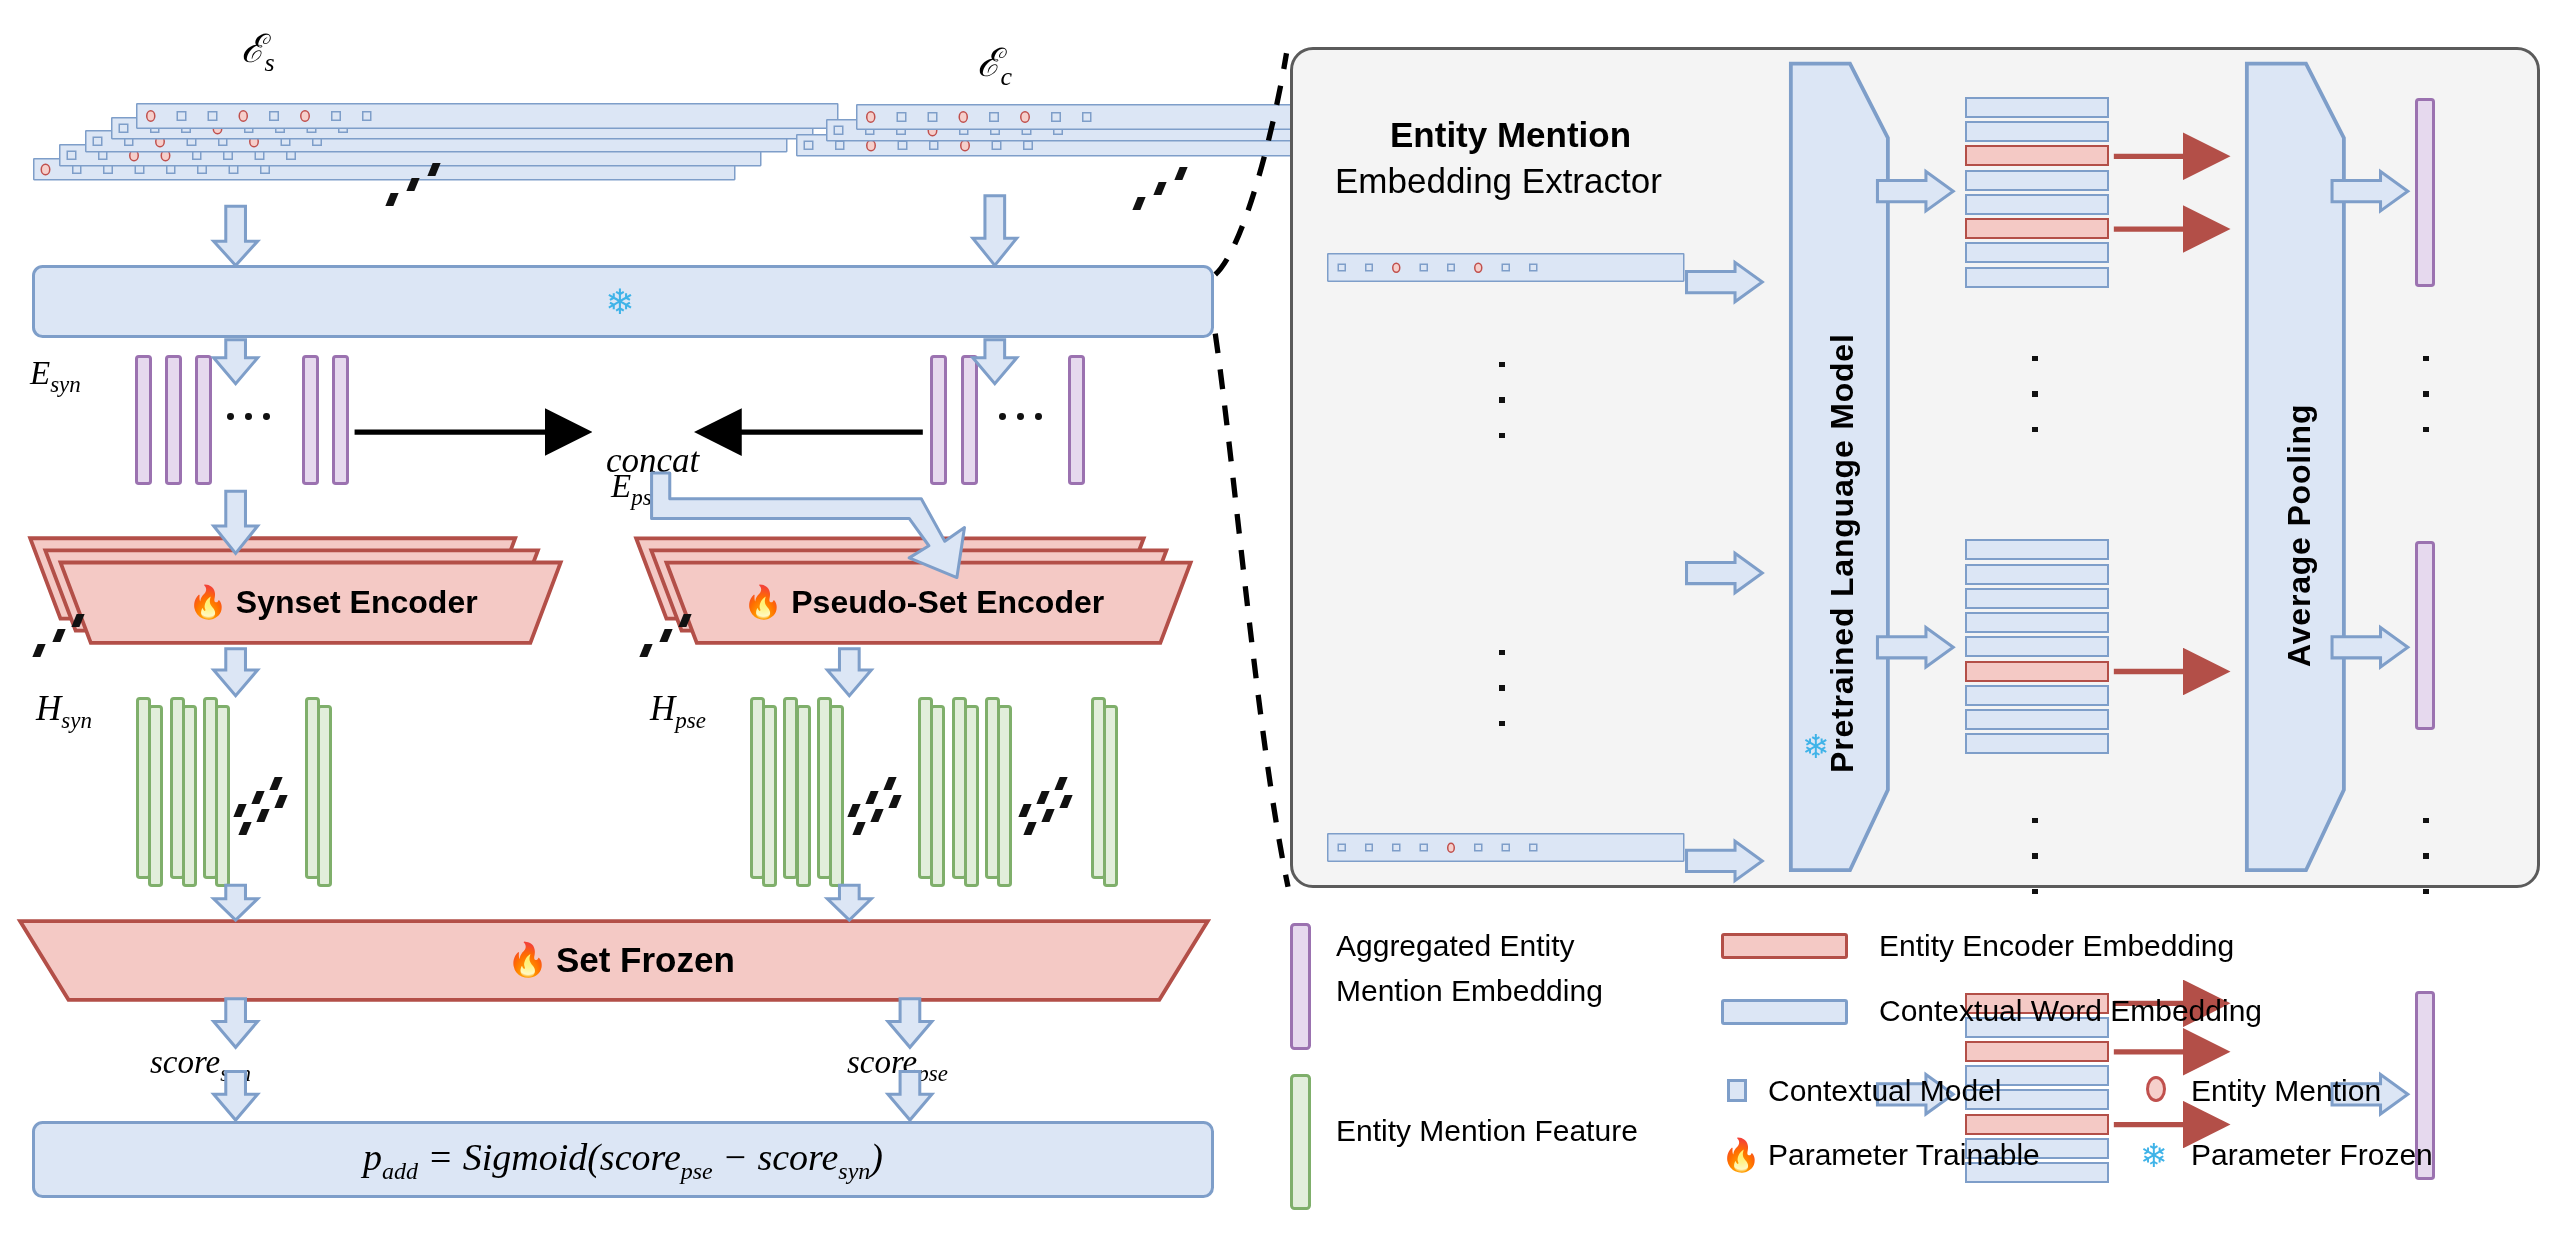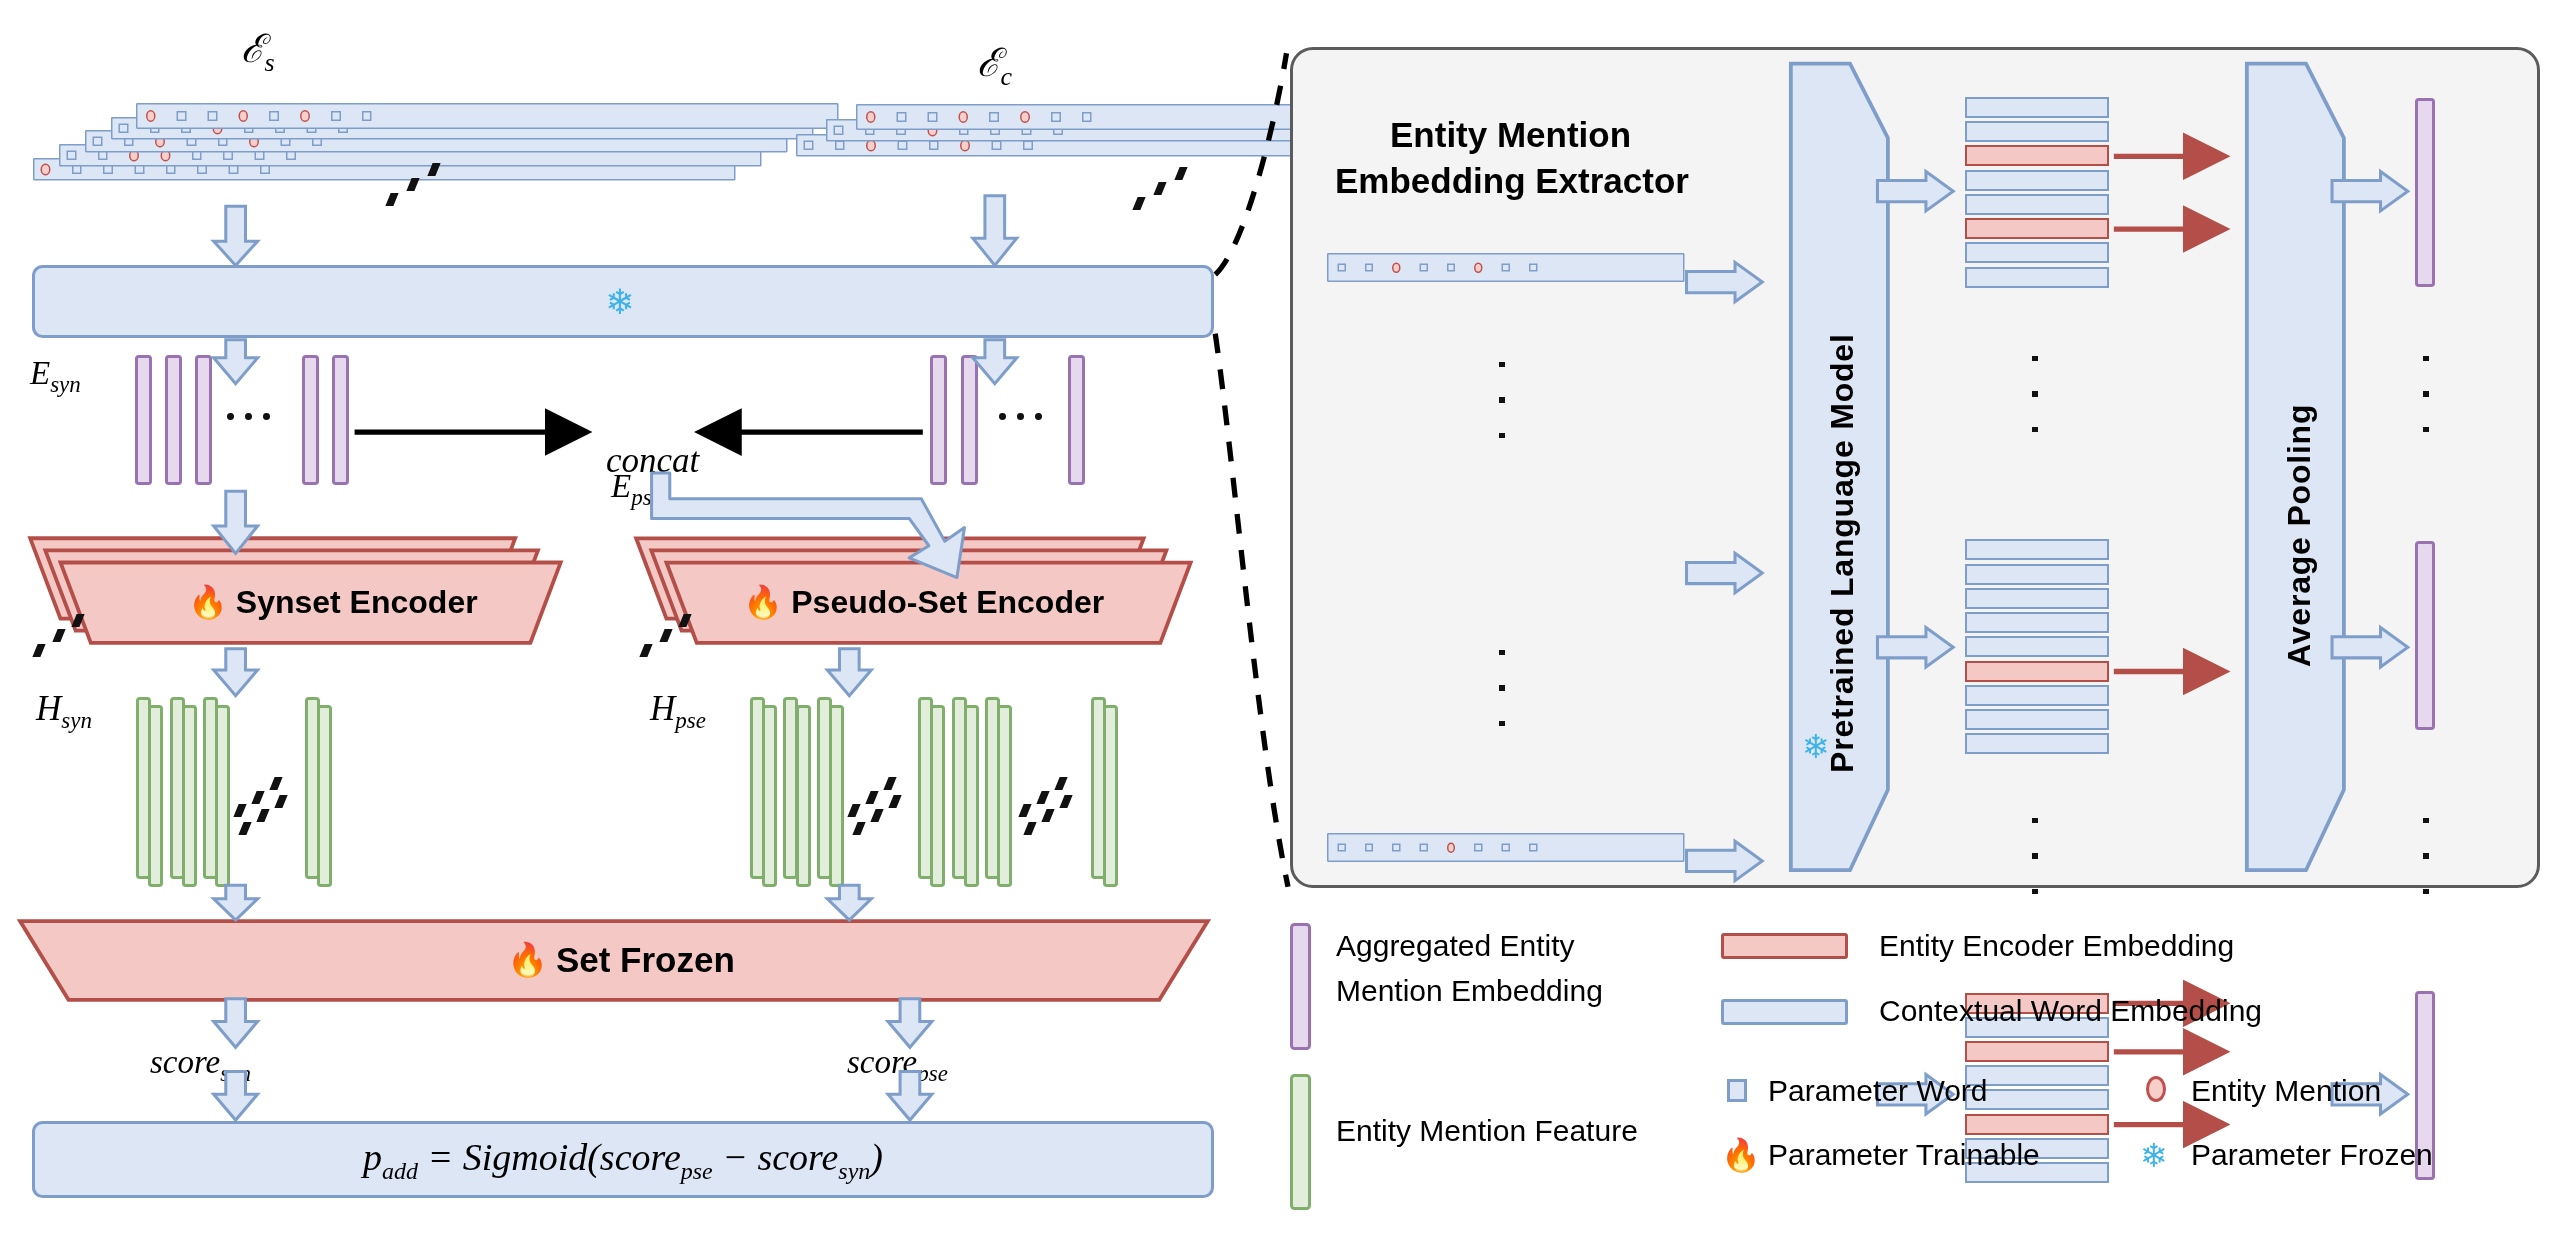--- a/index.html
+++ b/index.html
@@ -350,21 +350,21 @@
 
   <g stroke="#000" stroke-width="7" fill="none" stroke-dasharray="26,22" stroke-linecap="butt">
     <path d="M1604,362 C1640,330 1680,180 1698,70"></path>
     <path d="M1604,440 C1630,620 1660,980 1700,1170"></path>
   </g>
 </svg>
 
 <div id="rightpanel"></div>
 
 <div class="abs" style="left:1390px;top:115px;font-size:35px;font-weight:bold;color:#000;">Entity Mention</div>
-<div class="abs" style="left:1335px;top:161px;font-size:35px;font-weight:bold;color:#000;">Embedding Extractor</div>
+<div class="abs" style="left:1335px;top:161px;font-size:35px;font-weight:normal;color:#000;">Embedding Extractor</div>
 
 <div class="strip" style="left:1327px;top:253px;width:715px;height:58px;padding-left:18px;gap:38px;transform:scale(0.5);transform-origin:0 0;">
   <div class="tok" style="width:16.7px;height:16.7px;"></div>
   <div class="tok" style="width:16.7px;height:16.7px;"></div>
   <div class="men" style="width:16.7px;height:21px;"></div>
   <div class="tok" style="width:16.7px;height:16.7px;"></div>
   <div class="tok" style="width:16.7px;height:16.7px;"></div>
   <div class="men" style="width:16.7px;height:21px;"></div>
   <div class="tok" style="width:16.7px;height:16.7px;"></div>
   <div class="tok" style="width:16.7px;height:16.7px;"></div>
@@ -489,21 +489,21 @@
 <div class="sw-green" style="left:1290px;top:1074px;width:21px;height:136px;"></div>
 <div class="lg-text" style="left:1336px;top:1114px;font-size:30px;">Entity Mention Feature</div>
 
 <div class="sw-red" style="left:1721px;top:933px;width:127px;height:26px;"></div>
 <div class="lg-text" style="left:1879px;top:929px;font-size:30px;">Entity Encoder Embedding</div>
 
 <div class="sw-blue" style="left:1721px;top:999px;width:127px;height:26px;"></div>
 <div class="lg-text" style="left:1879px;top:994px;font-size:30px;">Contextual Word Embedding</div>
 
 <div class="sw-word" style="left:1727px;top:1079px;width:19.7px;height:23px;"></div>
-<div class="lg-text" style="left:1768px;top:1074px;font-size:30px;">Parameter Word</div>
+<div class="lg-text" style="left:1768px;top:1074px;font-size:30px;">Contextual Model</div>
 
 <div class="sw-ment" style="left:2146px;top:1076px;width:19.7px;height:26px;"></div>
 <div class="lg-text" style="left:2191px;top:1074px;font-size:30px;">Entity Mention</div>
 
 <div class="abs" style="left:1721px;top:1136px;font-size:32px;">🔥</div>
 <div class="lg-text" style="left:1768px;top:1138px;font-size:30px;">Parameter Trainable</div>
 
 <div class="abs" style="left:2140px;top:1136px;color:#3FB3E8;font-size:33px;">❄</div>
 <div class="lg-text" style="left:2191px;top:1138px;font-size:30px;text-align:center;">Parameter Frozen</div>
 

